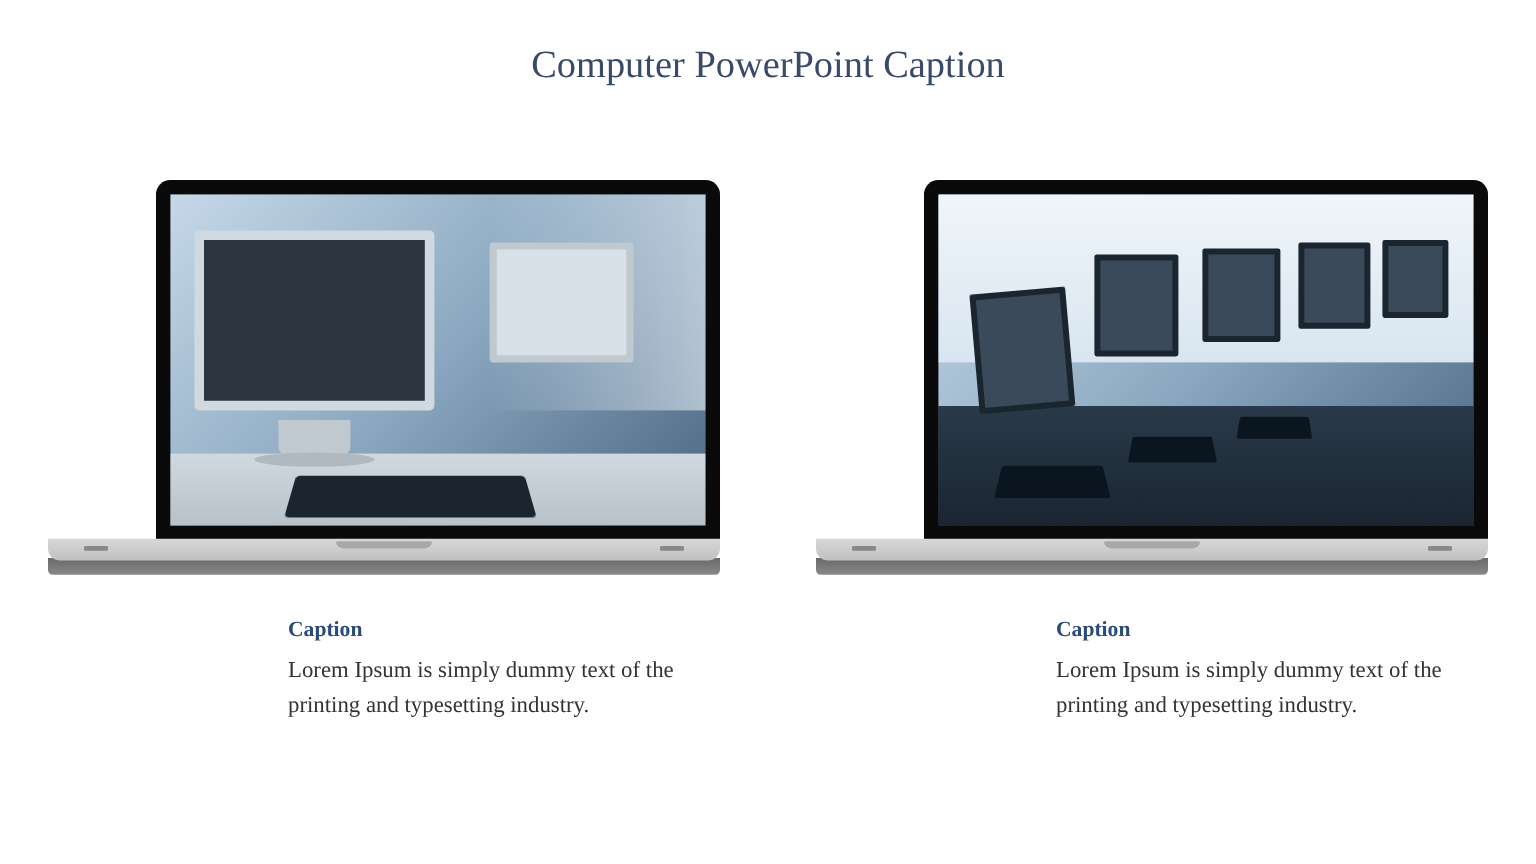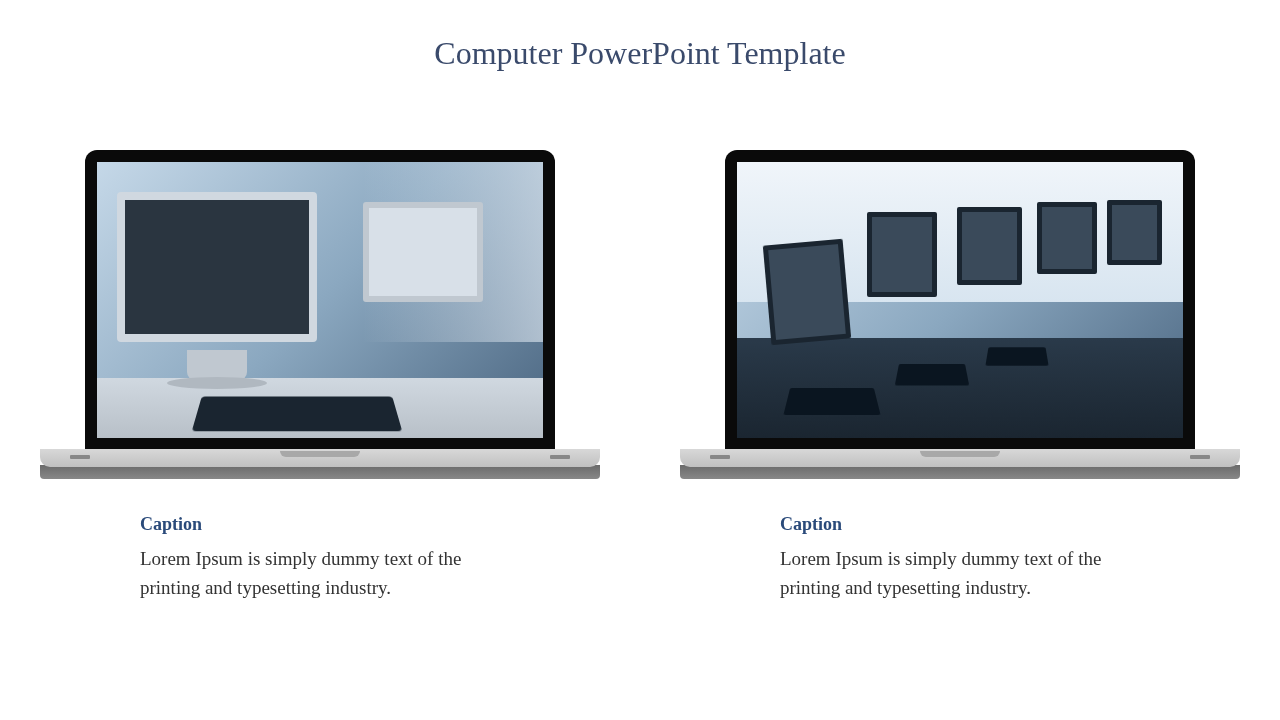--- a/index.html
+++ b/index.html
@@ -31,21 +31,21 @@
       top: 150px;
       left: 0;
       right: 0;
       display: flex;
       justify-content: center;
       gap: 80px;
     }
     .laptop-unit {
       display: flex;
       flex-direction: column;
-      align-items: center;
+      align-items: flex-end;
     }
     .laptop-frame {
       position: relative;
       width: 470px;
     }
     .laptop-screen-bezel {
       width: 470px;
       height: 300px;
       background: #0a0a0a;
       border-radius: 12px 12px 0 0;
@@ -215,21 +215,21 @@
     .caption-text {
       font-size: 19px;
       color: #333;
       line-height: 1.5;
       font-family: Georgia, serif;
     }
   </style>
 </head>
 <body>
 
-<h1 class="slide-title">Computer PowerPoint Template</h1>
+<h1 class="slide-title">Computer PowerPoint Caption</h1>
 
 <div class="content-area">
 
   <div class="laptop-unit">
     <div class="laptop-frame">
       <div class="laptop-screen-bezel">
         <div class="laptop-screen-content screen-left">
           <div class="office-bg"></div>
           <div class="desk"></div>
           <div class="monitor-small"></div>

